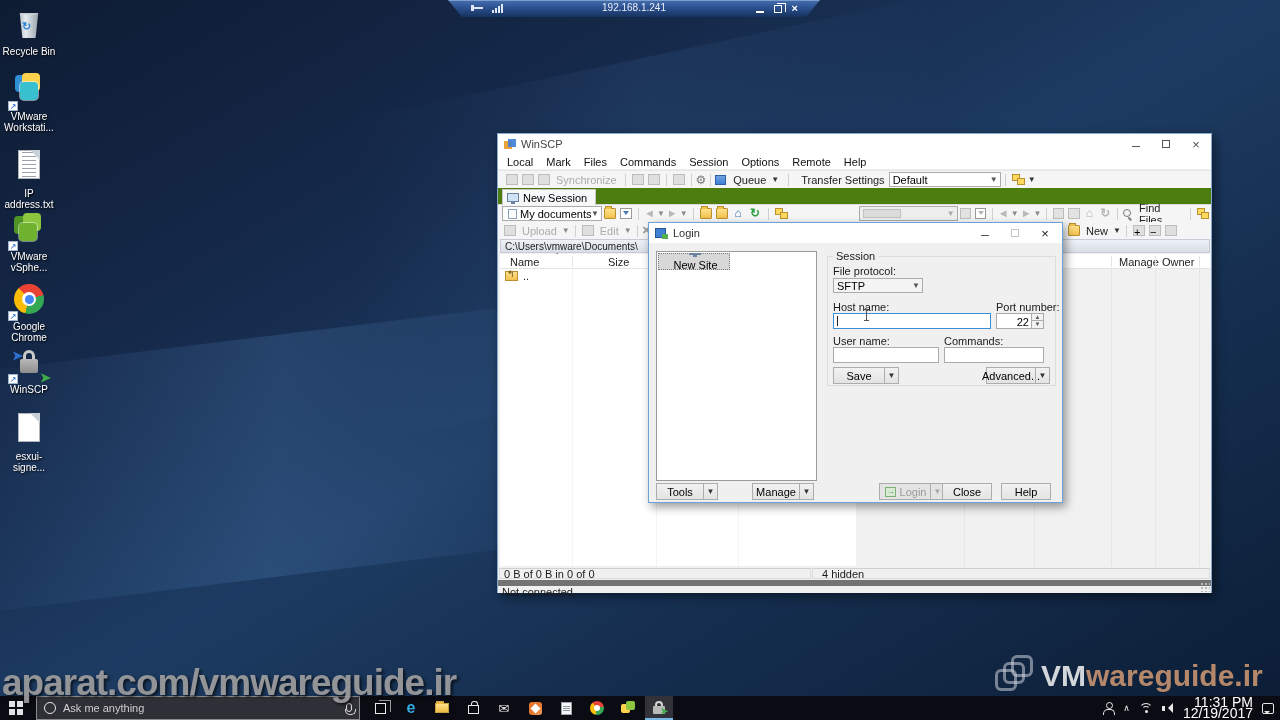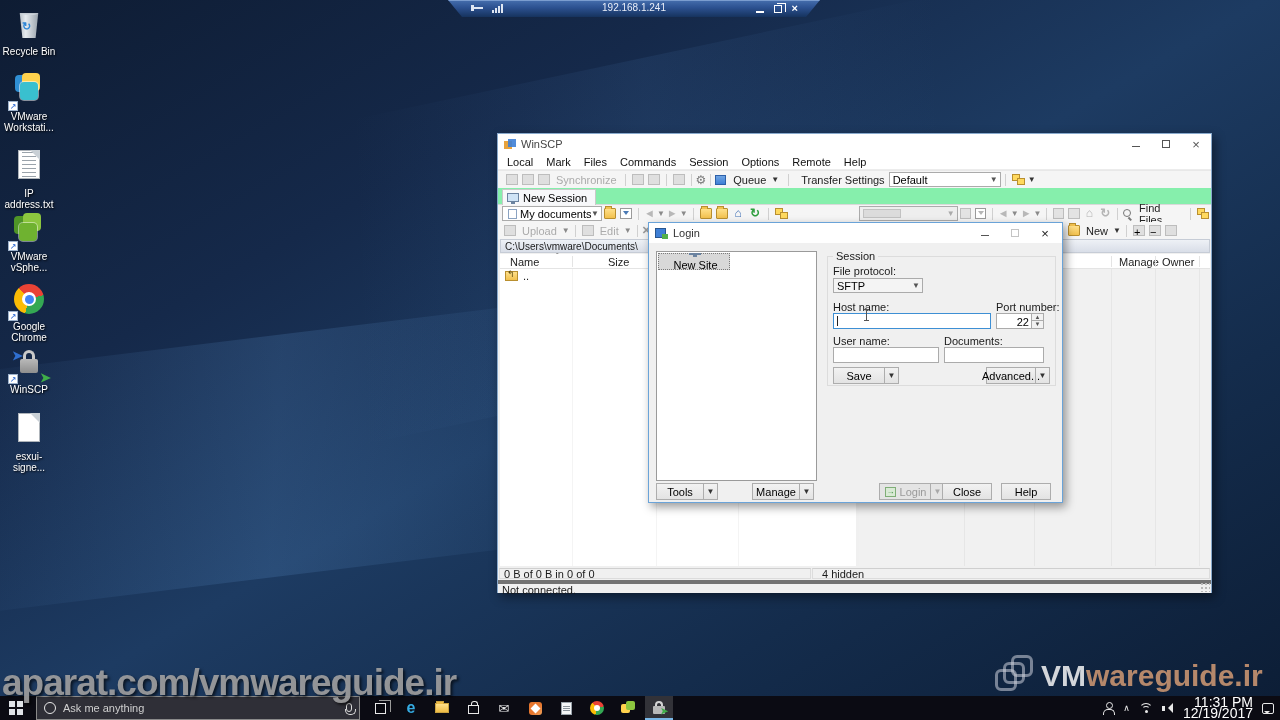--- a/index.html
+++ b/index.html
@@ -100,21 +100,21 @@
   .dd { color:#8a8a8a; font-size:8px; margin:0 1px; }
   .dd.dk { color:#333; }
   .tb-label { color:#222; margin:0 4px; }
   .tb-label.dis { color:#ababab; }
   .combo { background:#fff; border:1px solid #ababab; height:15px; display:flex; align-items:center; padding:0 3px; position:relative; }
   .combo .ca { position:absolute; right:2px; color:#555; font-size:8px; }
   .combo.dis { background:#eee; }
   .combo.dis .inner { width:38px; height:9px; background:#dcdcdc; border:1px solid #c2c2c2; }
   .gear { color:#7a7a7a; font-size:12px; line-height:12px; }
   .qcube { width:11px; height:10px; background:linear-gradient(#6fa4e2,#3e7fd6); border:1px solid #2c5fa8; margin-right:3px; }
-  .tabrow { position:absolute; left:0; top:54px; right:0; height:17px; background:#86efac; border-bottom:1px solid #d9d9d9; }
+  .tabrow { position:absolute; left:0; top:54px; right:0; height:17px; background:#4d7c0f; border-bottom:1px solid #d9d9d9; }
   .sesstab { position:absolute; left:4px; top:1px; height:16px; background:#f7f8fa; border:1px solid #c9c9c9; border-bottom:none; display:flex; align-items:center; padding:0 8px 0 4px; }
   .mon { width:12px; height:9px; border:1px solid #6b83a0; background:#cfe3f5; position:relative; margin-right:4px; }
   .mon:after { content:""; position:absolute; left:3px; bottom:-3px; width:4px; height:2px; background:#6b83a0; }
   .findico { width:11px; height:11px; position:relative; margin-right:3px; }
   .findico:before { content:""; position:absolute; left:1px; top:1px; width:6px; height:6px; border:1.5px solid #777; border-radius:50%; }
   .findico:after { content:""; position:absolute; right:0px; bottom:0px; width:4px; height:1.5px; background:#777; transform:rotate(45deg); }
   .pathbar { position:absolute; top:105px; height:14px; background:linear-gradient(#eef1f6,#d9dee8); border:1px solid #c6ccd6; color:#1a1a1a; padding:1px 4px; font-size:10px; }
   .hdrrow { position:absolute; top:120px; height:15px; background:#fff; border-bottom:1px solid #e4e4e4; color:#222; }
   .hdr-sep { position:absolute; top:2px; width:1px; height:11px; background:#e4e4e4; }
   .panel { position:absolute; top:135px; height:297px; background:#fff; }
@@ -450,21 +450,21 @@
   </div>
 
   <div class="statusbar" style="top:433px;height:13px">
     <span class="ssec" style="left:1px;width:312px">
       <span>0 B of 0 B in 0 of 0</span>
     </span>
     <span class="ssec" style="left:314px;right:1px">
       <span style="margin-left:5px">4 hidden</span>
     </span>
   </div>
-  <div class="statusbar" style="top:446px;height:13px;border-top:4px solid #737373">
+  <div class="statusbar" style="top:446px;height:13px;border-top:6px solid #737373">
     <span style="position:absolute;left:4px;top:0">Not connected.</span>
     <span class="grip"></span>
   </div>
 </div>
 
 <div class="abs login">
   <div class="lg-title">
     <span class="lg-ico"></span>
     <span style="color:#333">Login</span>
   </div>
@@ -500,21 +500,21 @@
 
   <span class="fldlbl" style="left:347px;top:78px">Port number:</span>
   <span class="spin" style="left:347px;top:90px;width:48px">
     <span class="v">22</span>
     <span class="b up">▲</span>
     <span class="b dn">▼</span>
   </span>
 
   <span class="fldlbl" style="left:184px;top:112px">User name:</span>
   <input class="txt" style="left: 184px; top: 124px; width: 106px;">
-  <span class="fldlbl" style="left:295px;top:112px">Documents:</span>
+  <span class="fldlbl" style="left:295px;top:112px">Commands:</span>
   <input class="txt" style="left: 295px; top: 124px; width: 100px;">
 
   <span class="btn" style="left:184px;top:144px;width:66px;padding-right:14px">
     <span>Save</span>
     <span class="ddseg">▼</span>
   </span>
   <span class="btn" style="left:337px;top:144px;width:64px;padding-right:14px">
     <span>Advanced...</span>
     <span class="ddseg">▼</span>
   </span>

